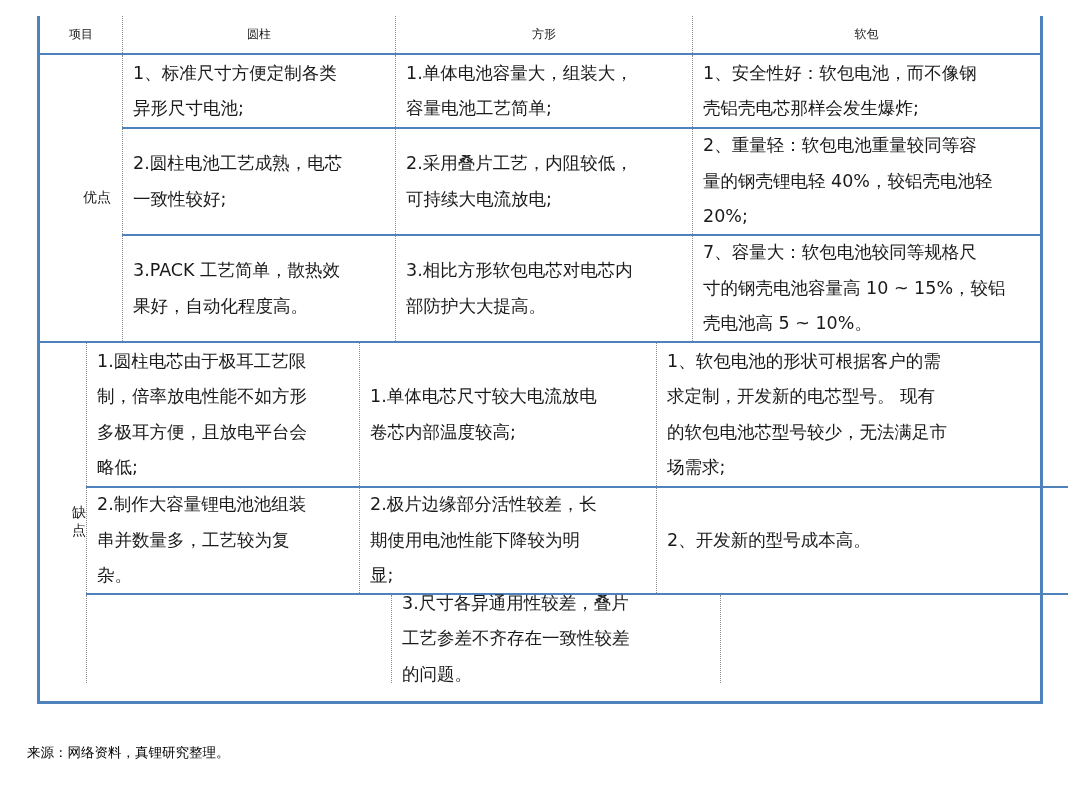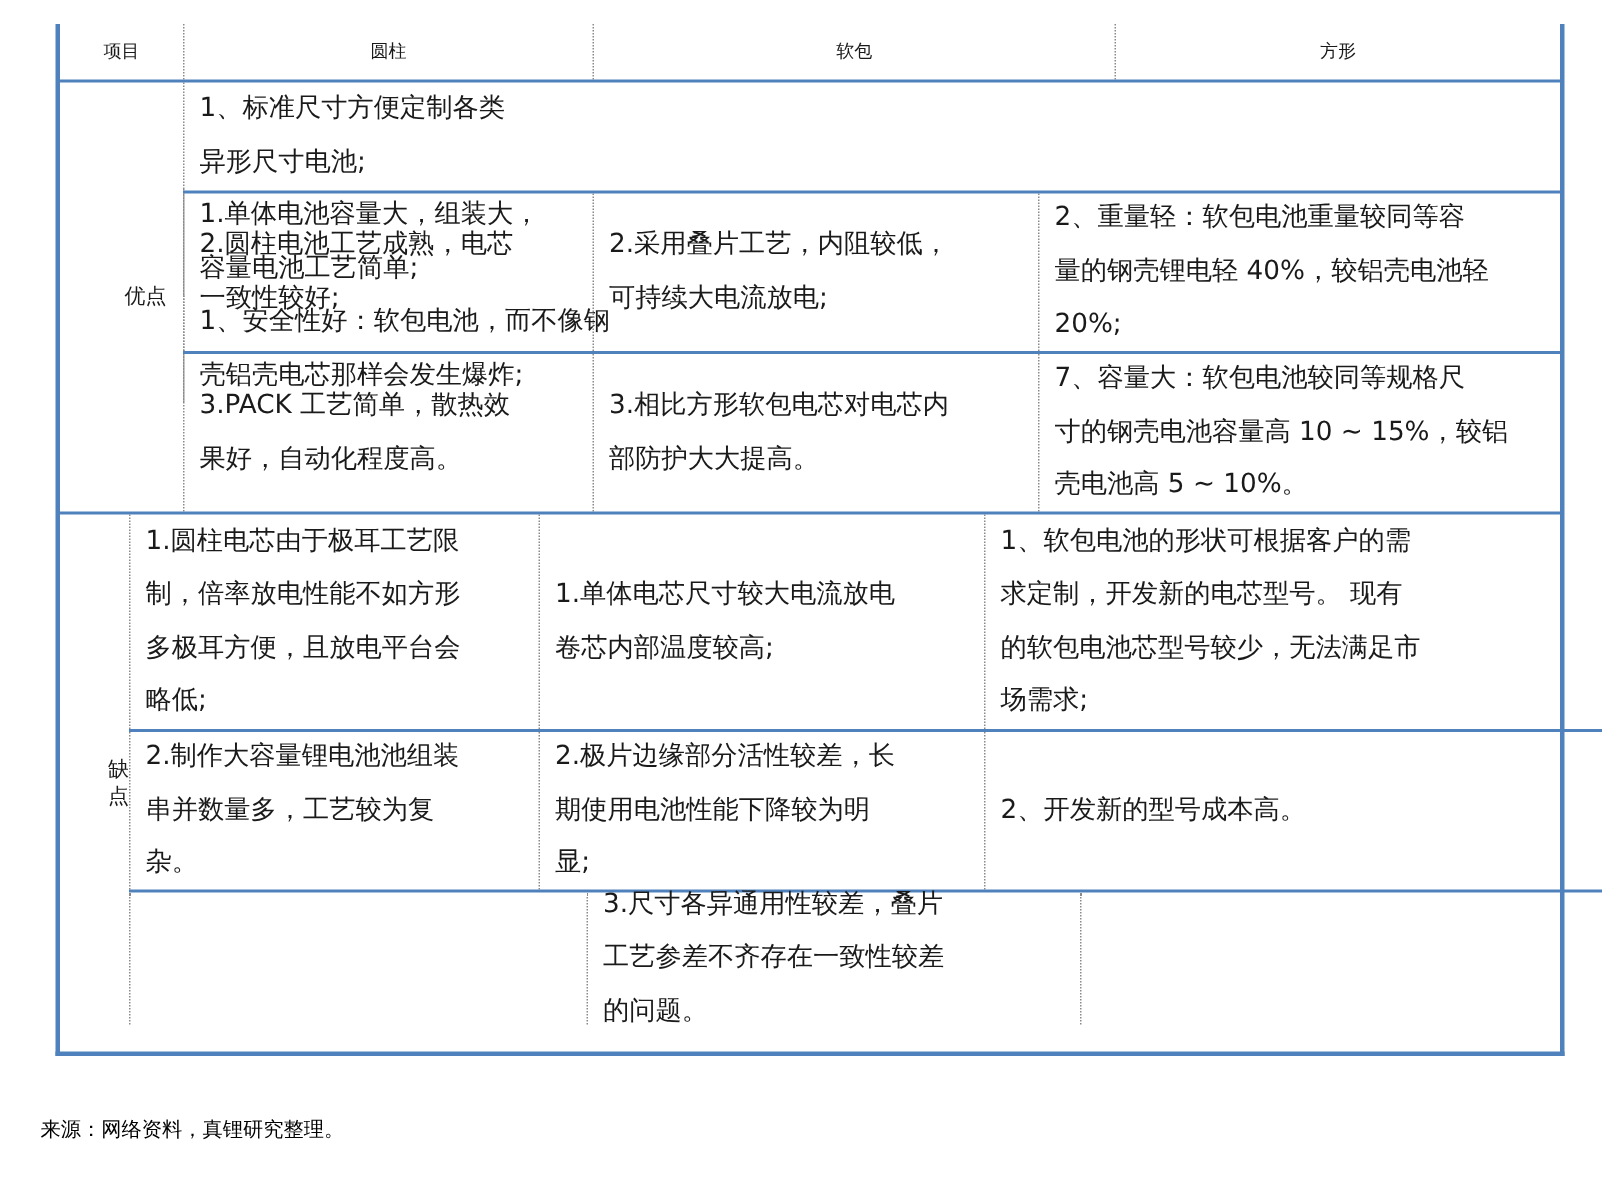--- a/index.html
+++ b/index.html
@@ -49,28 +49,28 @@
   }
 </style>
 </head>
 <body>
 
 <div class="tbl">
 
   <div class="row hdr">
     <div class="cell c0">项目</div>
     <div class="cell c1">圆柱</div>
+    <div class="cell c2">方形</div>
     <div class="cell c3">软包</div>
-    <div class="cell c2">方形</div>
   </div>
 
   <div class="group" style="height:286px;">
     <div class="label">优点</div>
     <div class="rows">
-      <div class="row" style="height:72px;flex-direction:column;">
+      <div class="row" style="height:72px;">
         <div class="cell c1 txt">1、标准尺寸方便定制各类
 异形尺寸电池;</div>
         <div class="cell c2 txt">1.单体电池容量大，组装大，
 容量电池工艺简单;</div>
         <div class="cell c3 txt">1、安全性好：软包电池，而不像钢
 壳铝壳电芯那样会发生爆炸;</div>
       </div>
       <div class="row" style="height:107px;">
         <div class="cell c1 txt">2.圆柱电池工艺成熟，电芯
 一致性较好;</div>

